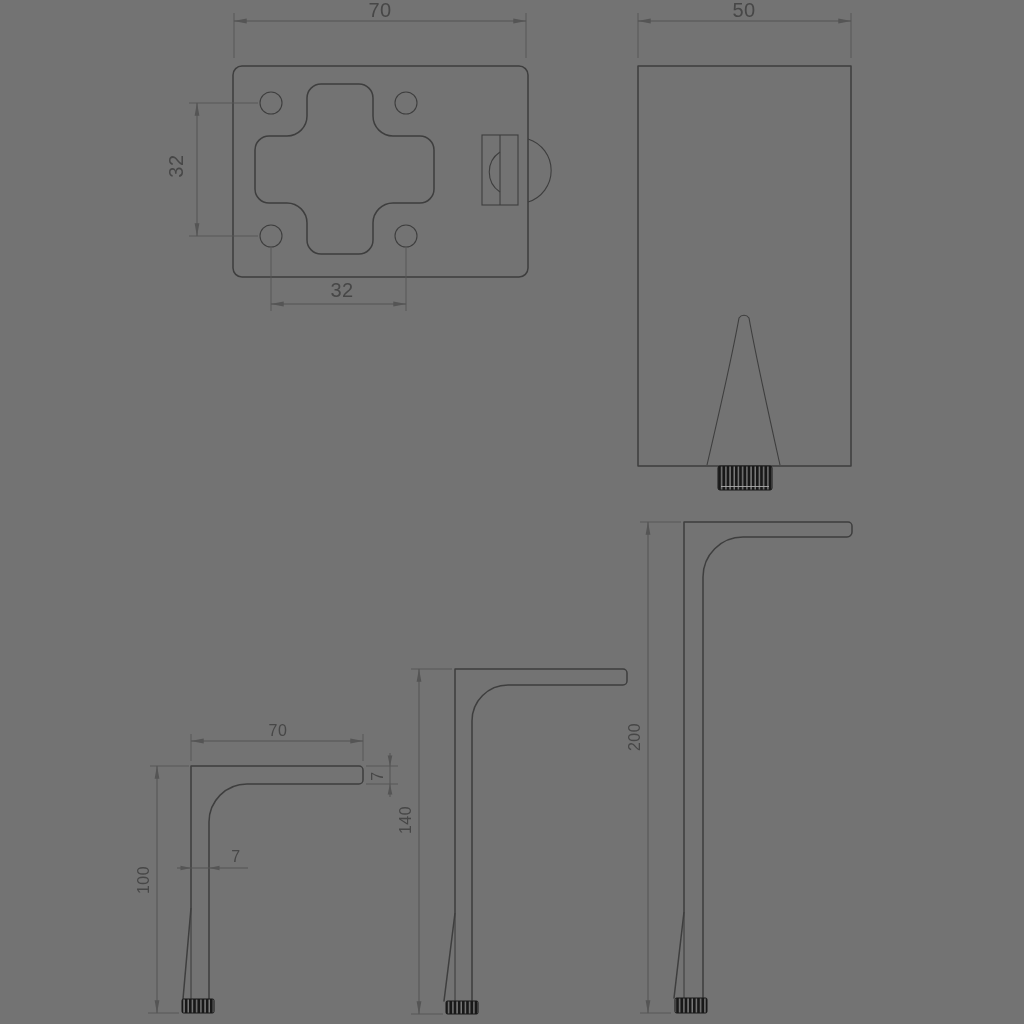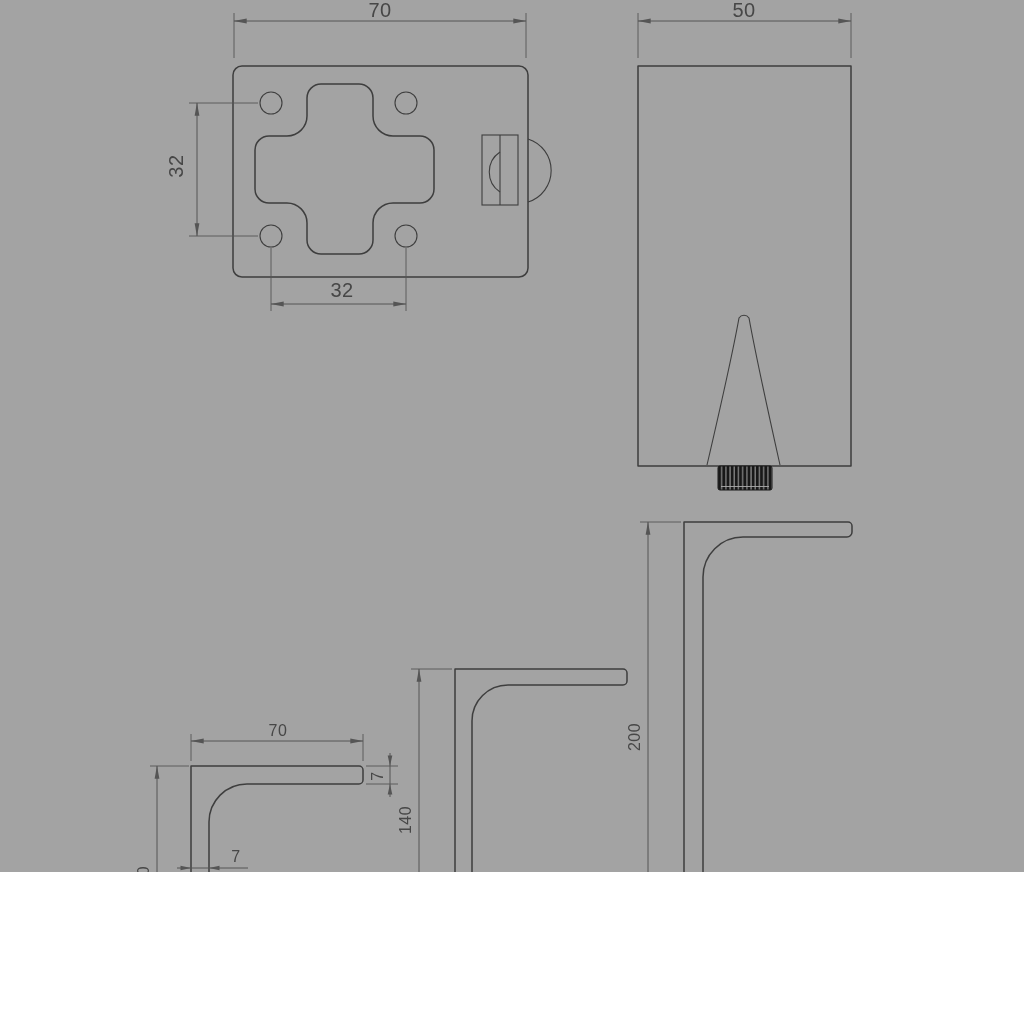--- a/index.html
+++ b/index.html
@@ -1,16 +1,16 @@
 <!DOCTYPE html>
 <html><head>
 <meta charset="utf-8">
 <style>
   html,body{margin:0;padding:0;background:#ffffff;}
-  .stage{width:1024px;height:872px;position:relative;background:#a3a3a3;font-family:"Liberation Sans",sans-serif;}
+  .stage{width:1024px;height:1024px;position:relative;background:#737373;font-family:"Liberation Sans",sans-serif;}
   svg{display:block;}
   .ol{fill:none;stroke:#3e3e3e;stroke-width:1.5;stroke-linejoin:round;stroke-linecap:round;}
   .thin{fill:none;stroke:#3e3e3e;stroke-width:1.1;}
   .dim{fill:none;stroke:#555555;stroke-width:1;}
   .ext{fill:none;stroke:#555555;stroke-width:0.9;}
   .arr{fill:#555555;stroke:none;}
   .t1{font-size:20px;fill:#474747;letter-spacing:0.5px;}
   .t2{font-size:16px;fill:#474747;letter-spacing:0.5px;}
   text{text-anchor:middle;}
 </style>

